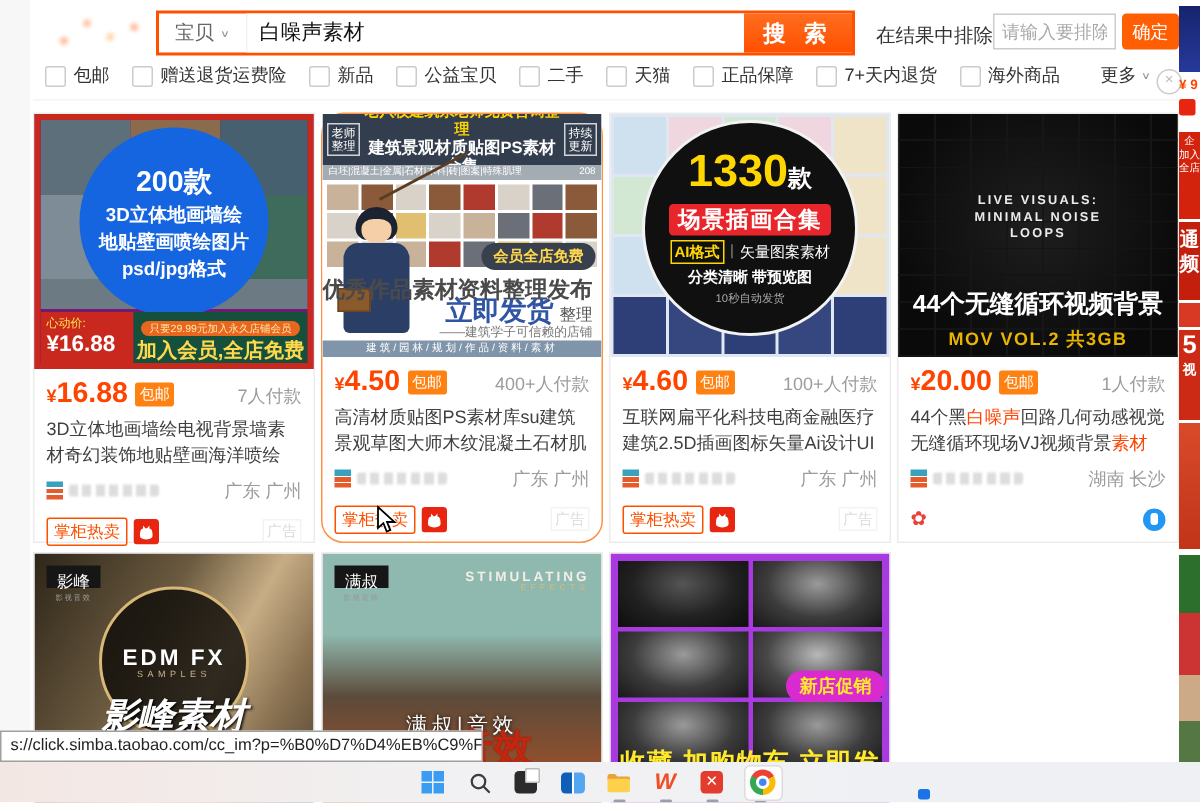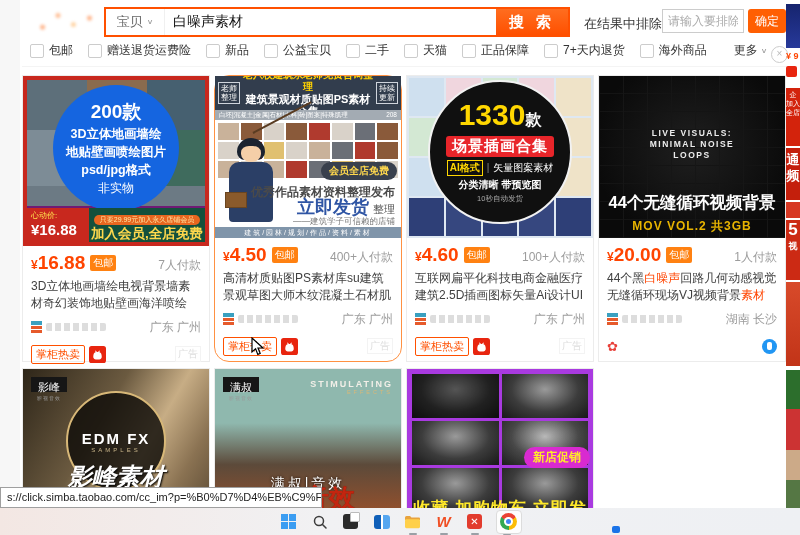--- a/index.html
+++ b/index.html
@@ -102,21 +102,21 @@
   .m2 i:nth-child(7n){background:#6b6f77;}
   .m2 i:nth-child(11n){background:#e0c070;}
   .char{position:absolute;left:8px;top:62px;width:58px;height:100px;z-index:4;}
   .hair{position:absolute;left:14px;top:0;width:28px;height:22px;background:#1b2330;border-radius:14px 14px 8px 8px;}
   .face{position:absolute;left:18px;top:8px;width:20px;height:16px;background:#f5cfa8;border-radius:40% 40% 50% 50%;}
   .suit{position:absolute;left:6px;top:24px;width:44px;height:60px;background:#2b3f66;border-radius:10px 10px 4px 4px;}
   .book{position:absolute;left:2px;top:54px;width:20px;height:14px;background:#8a5a2b;border:1px solid #6a4520;}
   .stick{position:absolute;left:30px;top:-6px;width:66px;height:2px;background:#5a3c22;transform:rotate(-28deg);transform-origin:left center;}
   .member{position:absolute;right:4px;top:86px;background:#39404d;color:#ffd84d;font-size:10px;font-weight:bold;
     padding:2px 8px;border-radius:10px;z-index:5;}
-  .d1{position:absolute;right:6px;top:108px;font-size:12px;color:#4a4a4a;font-weight:bold;z-index:5;}
+  .d1{position:absolute;right:6px;top:108px;font-size:15px;color:#4a4a4a;font-weight:bold;z-index:5;}
   .d2row{position:absolute;right:6px;top:119px;z-index:5;display:flex;align-items:baseline;gap:4px;}
   .d2{font-size:18px;font-weight:bold;color:#2f55a4;font-family:"DejaVu Serif","Liberation Serif",serif;}
   .d2b{font-size:11px;color:#555;}
   .d3{position:absolute;right:6px;top:140px;font-size:8.5px;color:#777;z-index:5;}
   .ft2{position:absolute;left:0;right:0;bottom:0;height:11px;background:#8095aa;color:#fff;font-size:7px;
     letter-spacing:2px;text-align:center;line-height:11px;z-index:5;}
   
   .img3{background:#dfe8f2;}
   .m3{position:absolute;inset:0;display:grid;grid-template-columns:repeat(5,1fr);grid-auto-rows:1fr;gap:2px;padding:2px;box-sizing:border-box;}
   .m3 i{background:#cfe0ef;}
@@ -285,21 +285,20 @@
           <i class="t1b"></i>
           <i class="t1c"></i>
           <i class="t1d"></i>
           <i class="t1e"></i>
           <i class="t1f"></i>
         <div class="circle1">
           <span class="c1a">200款</span>
           <span class="c1b">3D立体地画墙绘</span>
           <span class="c1b">地贴壁画喷绘图片</span>
           <span class="c1b">psd/jpg格式</span>
-          <span class="c1c">非实物</span>
         </div>
         <div class="strip1">
           <div class="s1l">
             <span class="s1lab">心动价:</span>
             <span class="s1pp">¥16.88</span>
           </div>
           <div class="s1r">
             <span class="rib">只要29.99元加入永久店铺会员</span>
             <span class="ban">加入会员,全店免费</span>
           </div>

